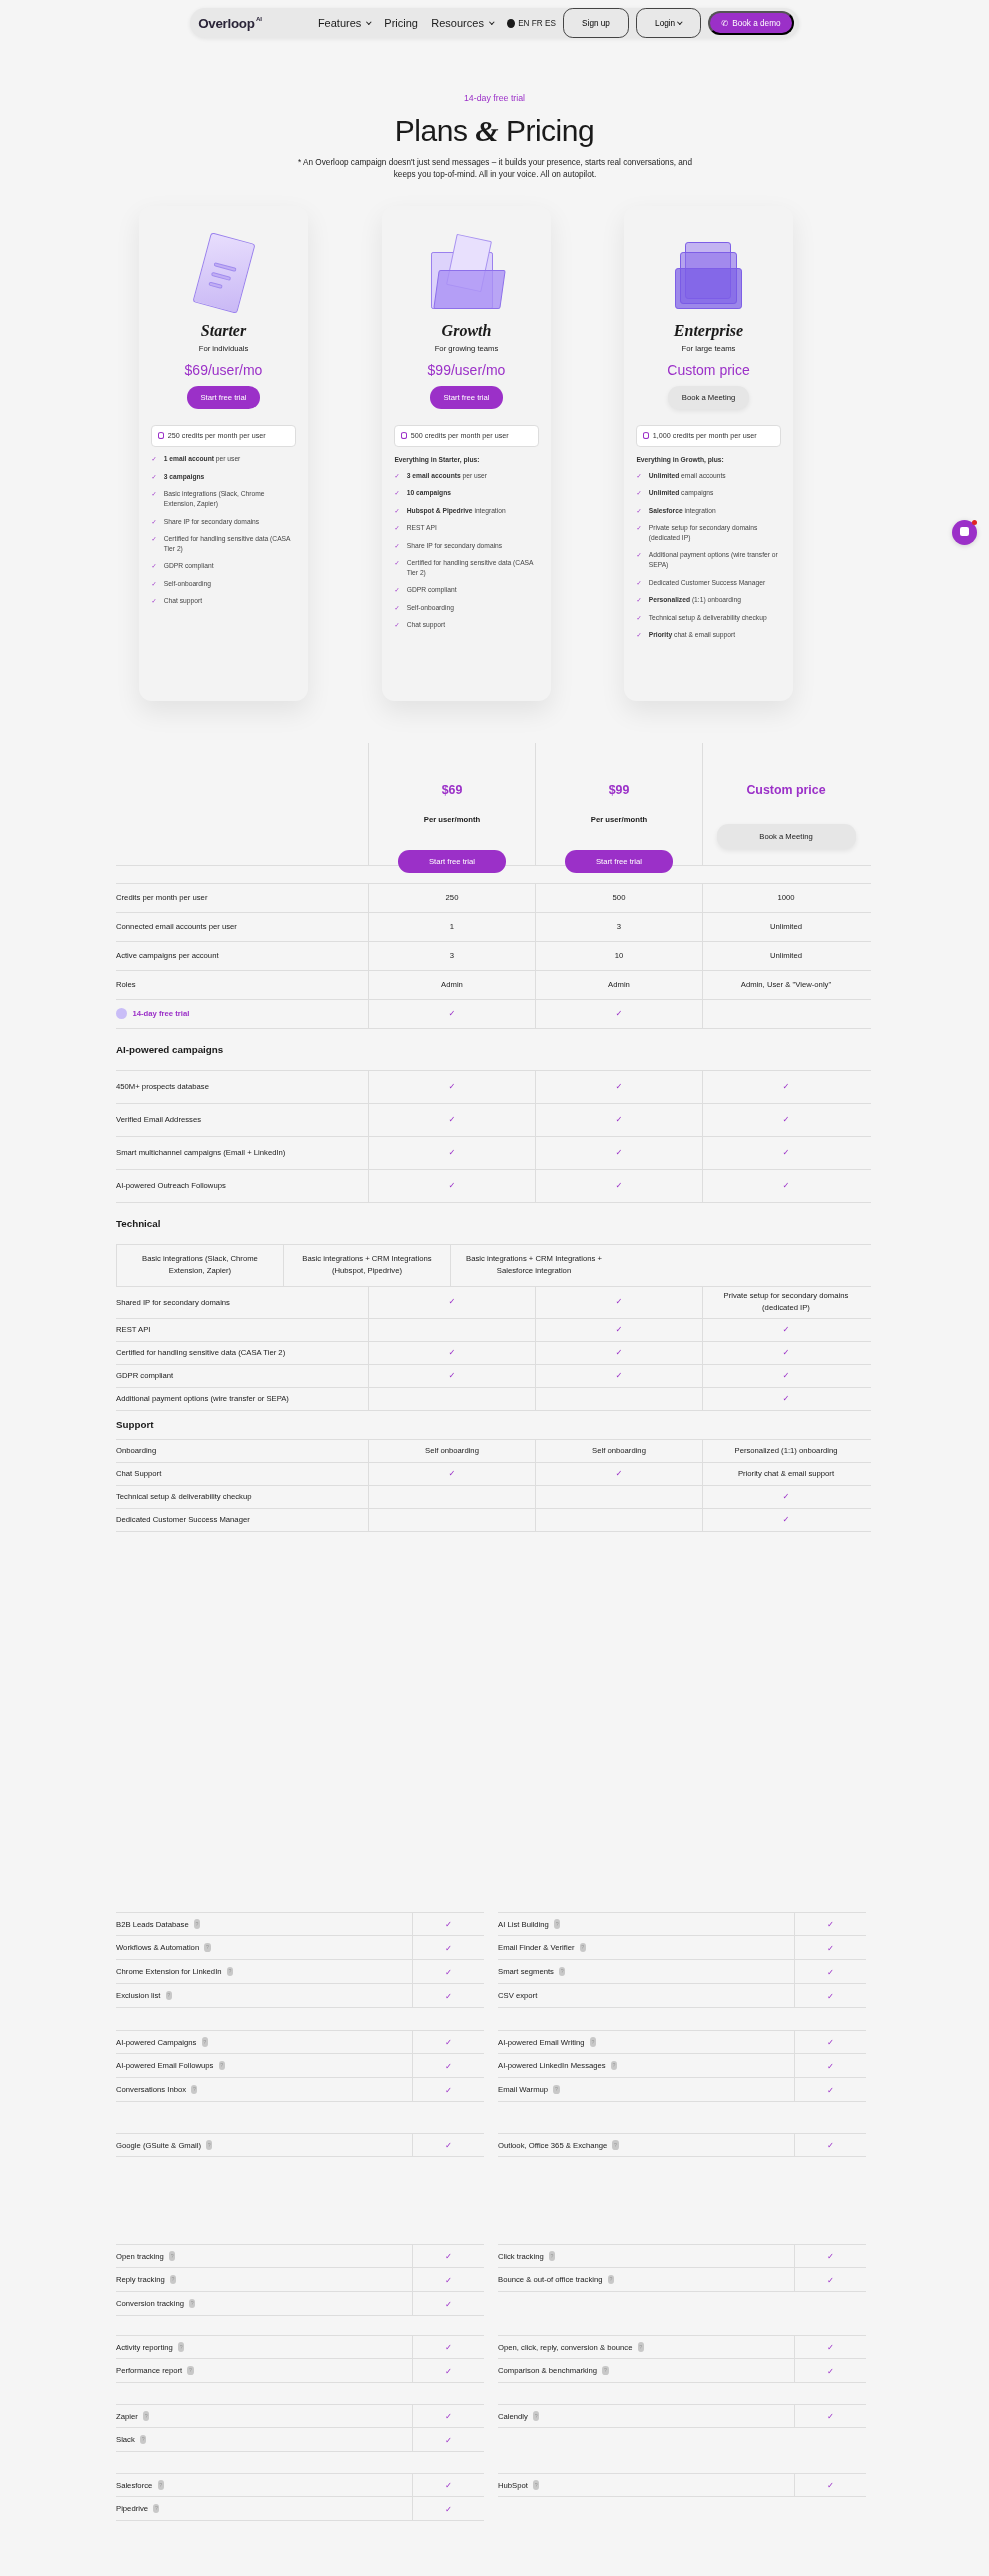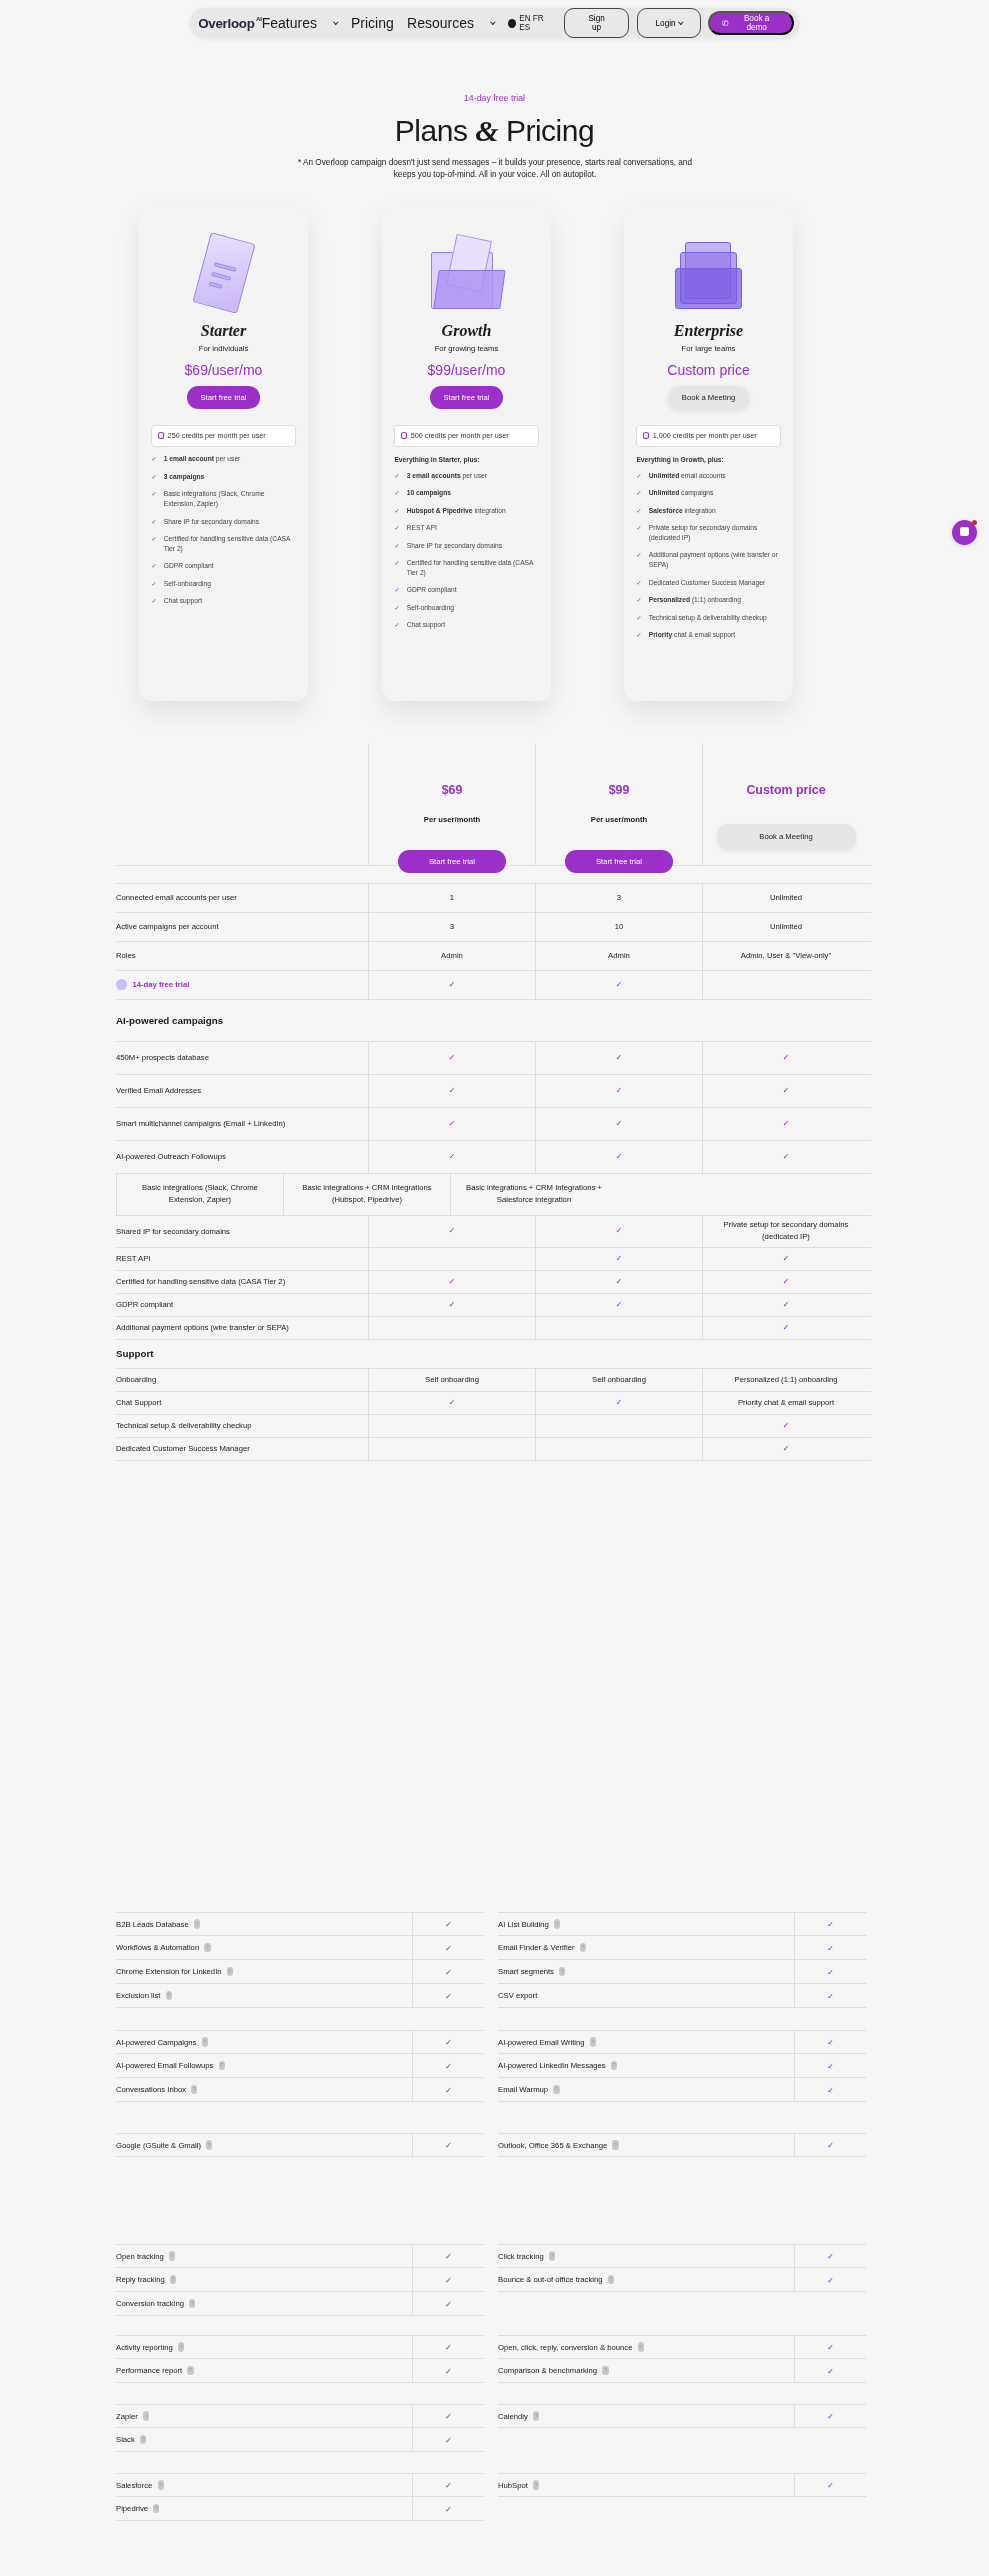--- a/index.html
+++ b/index.html
@@ -3,21 +3,21 @@
 <meta charset="utf-8">
 <style>
 *{box-sizing:border-box;margin:0;padding:0}
 html,body{width:989px;background:#f5f5f5;font-family:"Liberation Sans",sans-serif;color:#1a1a1a}
 body{position:relative;height:3637px;overflow:hidden}
 
 .nav{position:absolute;left:190px;top:8.2px;width:609px;height:30px;background:#e8e8e8;border-radius:15px;box-shadow:0 1px 4.1px rgba(0,0,0,.08);display:flex;align-items:center;padding:0 5.2px 0 8.2px}
 .logo{font-size:13.4px;font-weight:700;color:#2a2438;letter-spacing:-0.3px}
 .logo sup{font-size:6.2px;font-weight:700;vertical-align:top;position:relative;top:-1px;margin-left:1.5px}
 .nav-links{display:flex;align-items:center;margin-left:auto;gap:0}
-.nav-link{font-size:14px;color:#1a1a1a;margin-right:13.4px;display:flex;align-items:center;gap:17px}
+.nav-link{font-size:11px;color:#1a1a1a;margin-right:13.4px;display:flex;align-items:center;gap:6px}
 .chev{display:inline-block;width:3.6px;height:3.6px;border-right:0.8px solid #222;border-bottom:0.8px solid #222;transform:rotate(45deg);margin-top:-2.1px}
 .lang{display:flex;align-items:center;gap:3.1px;font-size:8.2px;margin-right:7.2px}
 .globe{width:8.2px;height:9.3px;border-radius:50%;background:#1a1a1a;display:inline-block}
 .btn-outline{height:30px;border:0.5px solid #444;border-radius:9.8px;padding:0 18px;display:flex;align-items:center;font-size:8.2px;margin-right:7.2px;background:transparent;gap:3.1px}
 .btn-primary{height:24px;background:#9b30c8;color:#fff;border-radius:12px;padding:0 11.3px;display:flex;align-items:center;font-size:8.2px;gap:4.1px}
 
 .eyebrow{position:absolute;top:93px;left:0;width:989px;text-align:center;font-size:8.8px;color:#9b30c8}
 .hero-title{position:absolute;top:114px;left:0;width:989px;text-align:center;font-size:30px;font-weight:400;letter-spacing:-0.5px}
 .hero-title .amp{font-family:"Liberation Serif",serif;font-style:italic;font-weight:700}
 .hero-sub{position:absolute;top:157px;left:289px;width:412px;text-align:center;font-size:8.2px;line-height:12.4px;color:#222}
@@ -290,20 +290,26 @@
         <button class="plan-btn primary" style="margin-top:26px;width:108px">Start free trial</button>
       </div>
     <div class="cx">
         <div class="hp">Custom price</div>
         <button class="plan-btn grey" style="margin-top:27px;width:139px;height:25px">Book a Meeting</button>
       </div>
   </div>
   <div style="height:17.5px;border-bottom:0.8px solid #ddd"></div>
   <div id="cmp-body">
       <div class="cmp-row" style="height: 29px;">
+        <div class="c0">Credits per month per user</div>
+        <div class="cx">250</div>
+        <div class="cx">500</div>
+        <div class="cx">1000</div>
+      </div>
+      <div class="cmp-row" style="height: 29px;">
         <div class="c0">Connected email accounts per user</div>
         <div class="cx">1</div>
         <div class="cx">3</div>
         <div class="cx">Unlimited</div>
       </div>
       <div class="cmp-row" style="height: 29px;">
         <div class="c0">Active campaigns per account</div>
         <div class="cx">3</div>
         <div class="cx">10</div>
         <div class="cx">Unlimited</div>
@@ -369,20 +375,21 @@
         <div class="cx">
           <span class="check">✓</span>
         </div>
         <div class="cx">
           <span class="check">✓</span>
         </div>
         <div class="cx">
           <span class="check">✓</span>
         </div>
       </div>
+      <div class="section" style="height: 42px;">Technical</div>
       <div class="cmp-row" style="height: 42px;">
         <div class="cx">Basic integrations (Slack, Chrome Extension, Zapier)</div>
         <div class="cx">Basic integrations + CRM Integrations (Hubspot, Pipedrive)</div>
         <div class="cx">Basic integrations + CRM Integrations + Salesforce integration</div>
       </div>
       <div class="cmp-row" style="height: 32px;">
         <div class="c0">Shared IP for secondary domains</div>
         <div class="cx">
           <span class="check">✓</span>
         </div>

